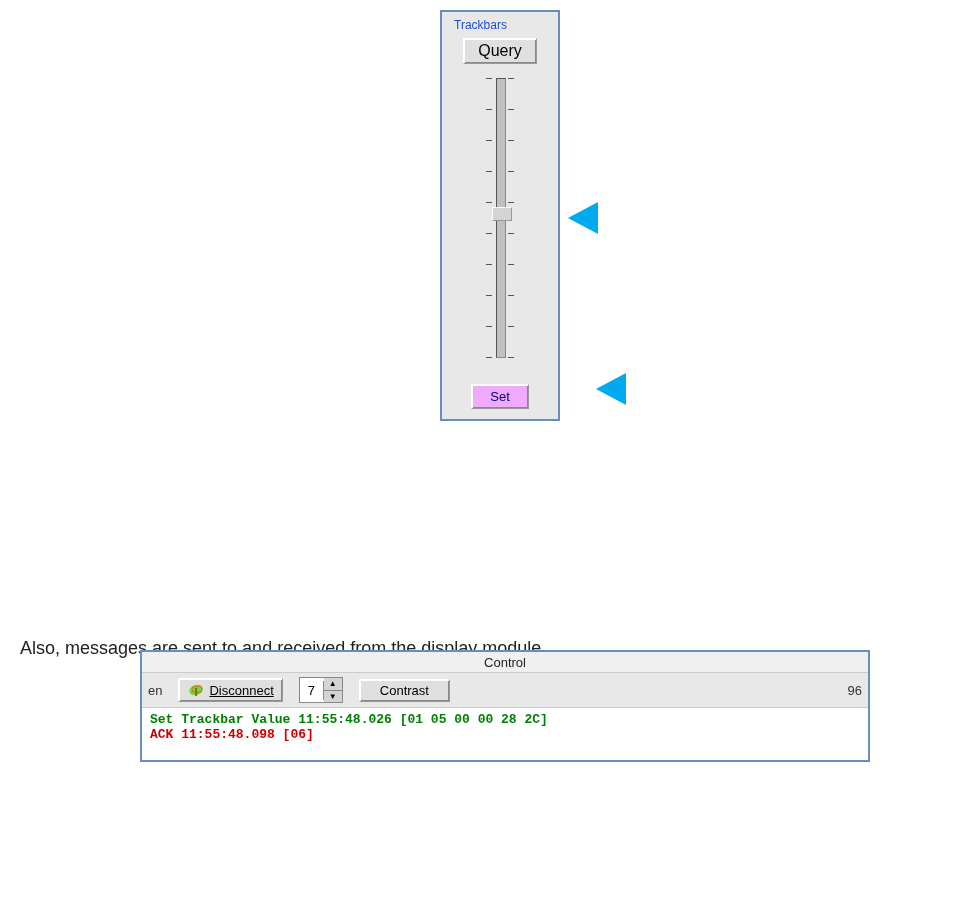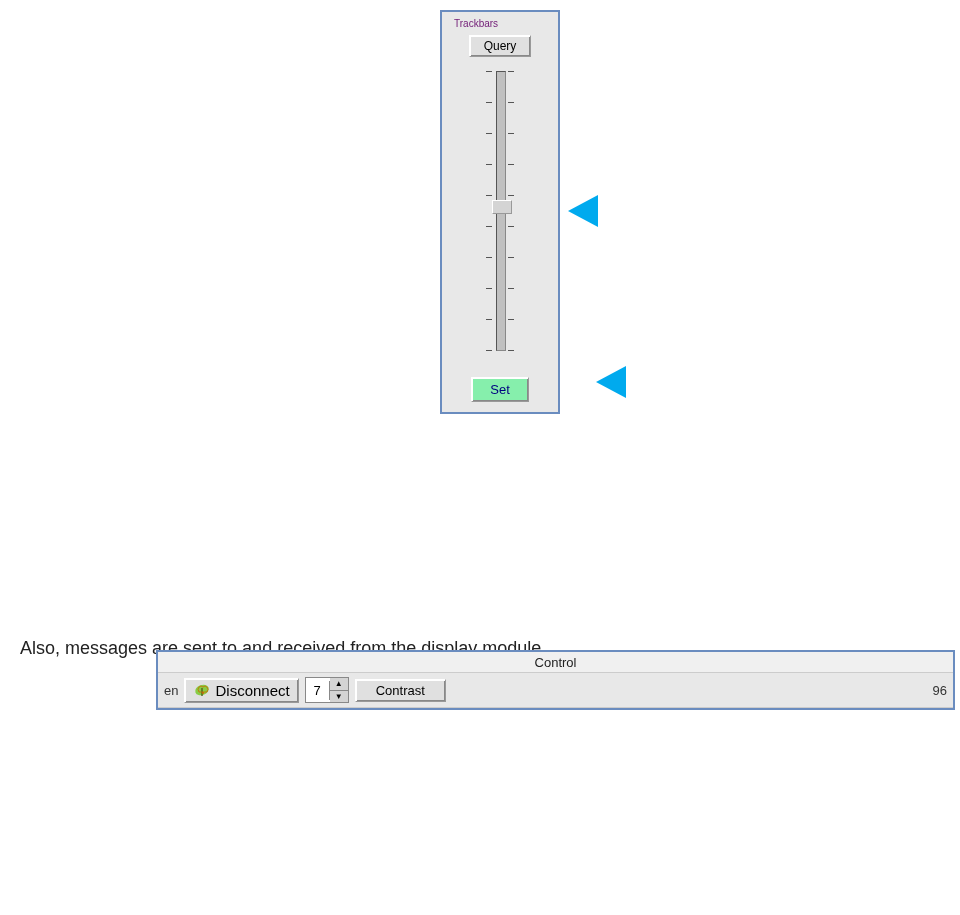--- a/index.html
+++ b/index.html
@@ -25,34 +25,34 @@
       border: 2px solid #6a8cbf;
       background: #e8e8e8;
       display: flex;
       flex-direction: column;
       align-items: center;
       padding: 6px 8px 10px 8px;
       position: relative;
     }
 
     .trackbars-title {
-      font-size: 10px;
-      color: #701a75;
+      font-size: 12px;
+      color: #1d4ed8;
       margin-bottom: 6px;
       align-self: flex-start;
       margin-left: 4px;
     }
 
     .query-btn {
       background: #e0e0e0;
       border: 1px solid #999;
       border-top-color: #fff;
       border-left-color: #fff;
       padding: 3px 14px;
-      font-size: 12px;
+      font-size: 16px;
       cursor: pointer;
       margin-bottom: 10px;
       box-shadow: inset 1px 1px 0 #fff, inset -1px -1px 0 #888;
     }
 
     .slider-container {
       display: flex;
       flex-direction: column;
       align-items: center;
       position: relative;
@@ -132,21 +132,21 @@
       border: 1px solid #999;
       border-top-color: #fff;
       border-left-color: #fff;
       position: absolute;
       left: -5px;
       top: 128px; 
       cursor: pointer;
     }
 
     .set-btn {
-      background: #86efac;
+      background: #f0abfc;
       border: 1px solid #999;
       border-top-color: #fff;
       border-left-color: #fff;
       padding: 4px 18px;
       font-size: 13px;
       cursor: pointer;
       color: #000080;
       box-shadow: inset 1px 1px 0 #fff, inset -1px -1px 0 #888;
     }
 
@@ -158,61 +158,62 @@
       font-size: 18px;
       color: #222;
       font-family: Arial, sans-serif;
       margin-top: 43px;
     }
 
     
     .control-section {
       position: absolute;
       top: 650px;
-      left: 156px;
-      width: 799px;
+      left: 140px;
+      width: 730px;
       border: 2px solid #6a8cbf;
       background: #b91c1c;
     }
 
     .control-header {
       text-align: center;
       font-size: 13px;
       color: #222;
       padding: 3px 0 2px 0;
       background: #f0f0f0;
       border-bottom: 1px solid #ccc;
     }
 
     .control-toolbar {
       display: flex;
       align-items: center;
       padding: 4px 6px;
-      gap: 6px;
+      gap: 16px;
       background: #e8e8e8;
       border-bottom: 1px solid #ccc;
       overflow: hidden;
     }
 
     .ctrl-partial {
       font-size: 13px;
       color: #333;
     }
 
     .disconnect-btn {
       display: flex;
       align-items: center;
       gap: 4px;
       background: #e0e0e0;
       border: 1px solid #999;
       border-top-color: #fff;
       border-left-color: #fff;
       padding: 3px 8px;
-      font-size: 15px;
-      cursor: pointer;
+      font-size: 13px;
+      cursor: pointer;
+      text-decoration: underline;
       box-shadow: inset 1px 1px 0 #fff, inset -1px -1px 0 #888;
     }
 
     .spinner-number {
       display: flex;
       align-items: center;
       border: 1px solid #888;
       background: white;
       height: 26px;
     }
@@ -405,13 +406,17 @@
     <div class="spinner-number">
       <span class="spinner-value">7</span>
       <div class="spinner-arrows">
         <button class="spinner-up">▲</button>
         <button class="spinner-down">▼</button>
       </div>
     </div>
     <button class="contrast-btn">Contrast</button>
     <span class="ctrl-end-number">96</span>
   </div>
+  <div class="control-log">
+    <div class="log-line-green">Set Trackbar Value 11:55:48.026 [01 05 00 00 28 2C]</div>
+    <div class="log-line-red">ACK 11:55:48.098 [06]</div>
+  </div>
 </div>
 
 </body></html>

